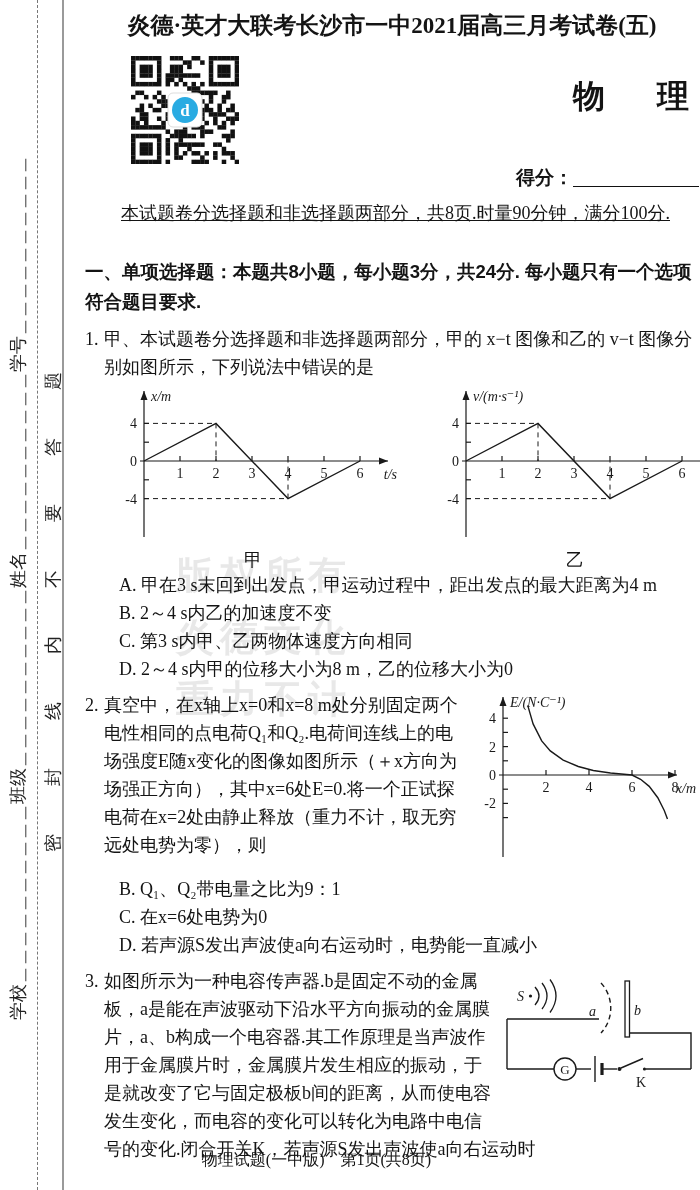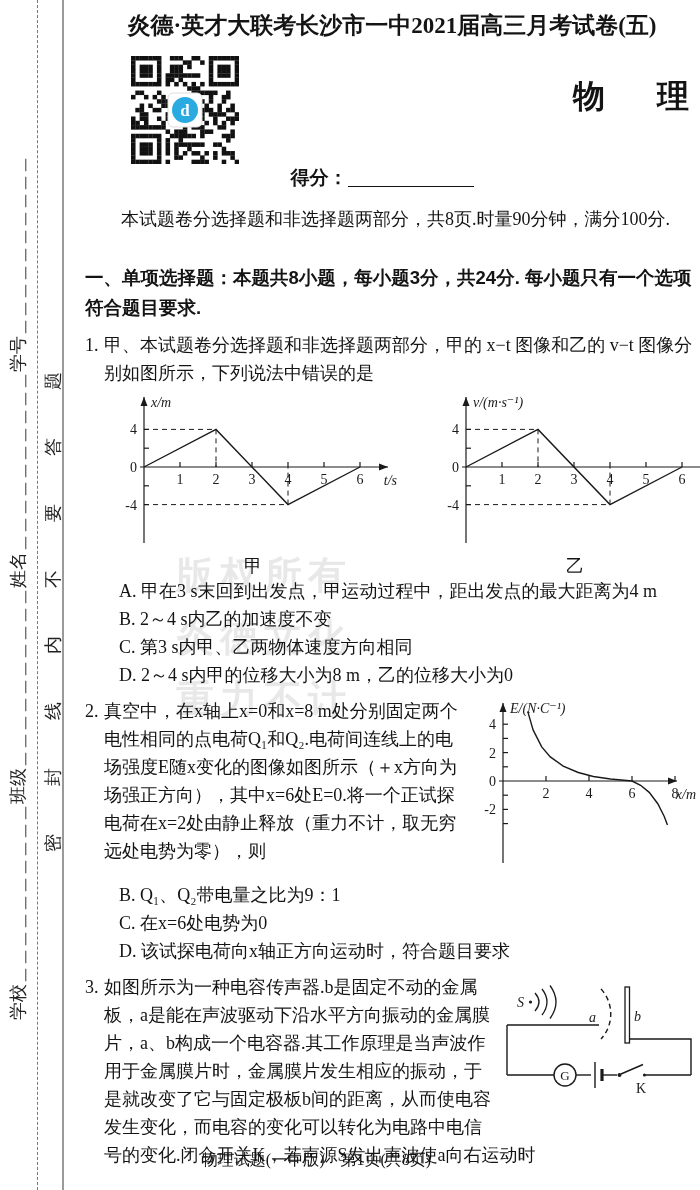--- a/index.html
+++ b/index.html
@@ -13,24 +13,24 @@
       transform:rotate(-90deg);transform-origin:0 0;font-size:18px;letter-spacing:15px;
       white-space:nowrap;color:#222;font-family:"Liberation Sans","DejaVu Sans",sans-serif;}
   .watermark{position:absolute;left:176px;top:544px;z-index:0;font-size:38px;line-height:62px;
       letter-spacing:6px;font-weight:bold;color:rgba(110,110,110,0.16);pointer-events:none;
       font-family:"Liberation Sans",sans-serif;}
   .content{position:absolute;left:85px;top:10px;width:614px;z-index:1;}
   .title{margin:0;font-size:23px;font-weight:bold;text-align:center;white-space:nowrap;
       font-family:"Liberation Serif","DejaVu Serif",serif;}
   .qr{position:absolute;left:46px;top:46px;width:108px;height:108px;}
   .subject{margin:34px 0 0 0;text-align:right;font-size:32px;font-weight:bold;letter-spacing:10px;}
-  .score-row{margin-top:46px;text-align:center;font-size:19px;font-weight:bold;padding-right:20px;
+  .score-row{margin-top:46px;text-align:right;font-size:19px;font-weight:bold;padding-right:0;
       font-family:"Liberation Sans","DejaVu Sans",sans-serif;}
   .score-blank{display:inline-block;width:126px;height:19px;border-bottom:1.5px solid #111;vertical-align:-3px;}
-  .intro{margin-top:14px;font-size:18px;line-height:28px;text-indent:2em;}
+  .intro{margin-top:8px;font-size:18px;line-height:28px;text-indent:2em;text-decoration:underline;}
   .sec-heading{margin-top:30px;font-size:18.5px;font-weight:bold;line-height:30px;
       font-family:"Liberation Sans","DejaVu Sans",sans-serif;}
   .question{position:relative;margin-top:8px;padding-left:19px;font-size:18px;line-height:28px;}
   .qnum{position:absolute;left:0;top:0;}
   .fig-row{display:flex;gap:28px;margin:6px 0 0 2px;}
   .fig{text-align:center;}
   .fig .cap{font-size:18px;line-height:18px;margin-top:0;}
   .options{list-style:none;margin:2px 0 0 0;padding:0 0 0 15px;font-size:18px;line-height:28px;clear:right;}
   .fig-right{float:right;margin:0 0 4px 8px;}
   .footer{position:absolute;left:0;top:1150px;width:633px;text-align:center;font-size:16px;z-index:1;}
@@ -460,21 +460,21 @@
             <line x1="30" y1="126.6" x2="35" y2="126.6" stroke="#1a1a1a" stroke-width="1.2"></line>
             <polyline points="54.724999999999994,14.420000000000002 60.099999999999994,32.88 68.7,49.92 77.30000000000001,59.86 90.19999999999999,69.09 105.25,75.48 120.3,79.456 137.5,82.012 159,84 167.6,88.26 176.2,95.36 184.8,106.72 191.25,119.5 194.475,128.01999999999998" fill="none" stroke="#1a1a1a" stroke-width="1.4"></polyline>
             <text x="37" y="16" text-anchor="start" font-size="14" fill="#1a1a1a" class="axlabel">E/(N·C⁻¹)</text>
             <text x="223" y="102" text-anchor="end" font-size="14" fill="#1a1a1a" class="axlabel">x/m</text>
           </svg></span>
     </span>
     <span>真空中，在x轴上x=0和x=8 m处分别固定两个电性相同的点电荷Q₁和Q₂.电荷间连线上的电场强度E随x变化的图像如图所示（＋x方向为场强正方向），其中x=6处E=0.将一个正试探电荷在x=2处由静止释放（重力不计，取无穷远处电势为零），则</span>
     <ul class="options">
       <li>B. Q₁、Q₂带电量之比为9：1</li>
       <li>C. 在x=6处电势为0</li>
-      <li>D. 该试探电荷向x轴正方向运动时，符合题目要求</li>
+      <li>D. 若声源S发出声波使a向右运动时，电势能一直减小</li>
     </ul>
   </div>
 
   <div class="question">
     <span class="qnum">3.</span>
     <span class="fig-right">
       <svg width="200" height="132" viewBox="0 0 200 132">
         <g stroke="#1a1a1a" stroke-width="1.4" fill="none">
           <path d="M8,52 L100,52"></path>
           <path d="M8,52 L8,102"></path>

